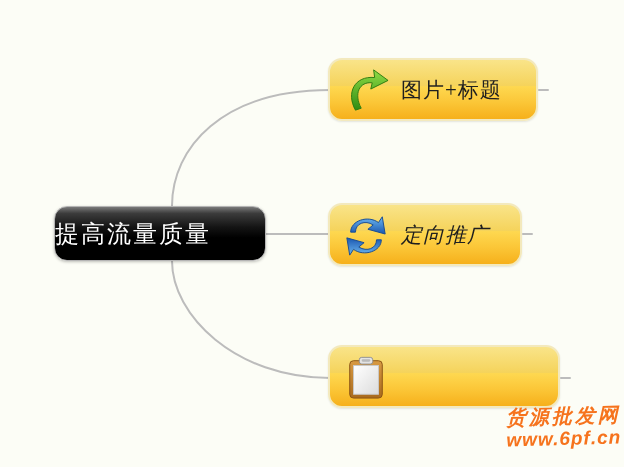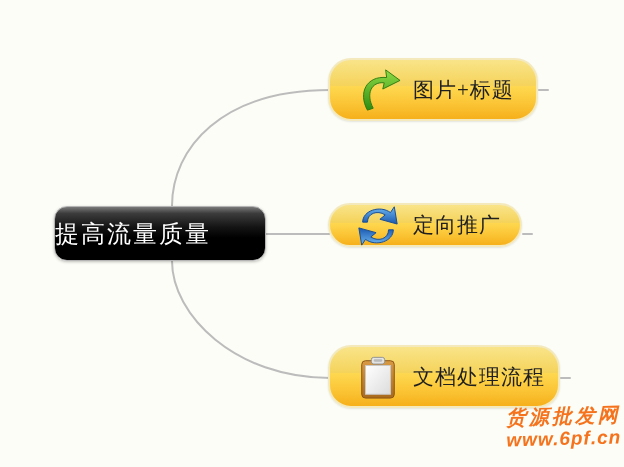--- a/index.html
+++ b/index.html
@@ -23,32 +23,32 @@
     border-radius:13px;
     border:1px solid #b5b5b5;
     background:linear-gradient(180deg,#7a7a7a 0%,#3c3c3c 12%,#141414 38%,#000 58%,#000 100%);
     justify-content:flex-start;
     box-shadow:0 1px 3px rgba(0,0,0,0.25);
   }
   .root-node .label{
     color:#ffffff;font-size:24px;letter-spacing:2px;white-space:nowrap;
   }
   .branch-node{
-    border-radius:23px;
+    border-radius:14px;
     border:2px solid #f3e9bd;
     background:linear-gradient(180deg,#f9e489 0%,#f5d35b 44%,#fed850 45%,#fbc637 72%,#f6b01b 100%);
     box-shadow:0 1px 2px rgba(0,0,0,0.10);
-    padding-left:25px;
+    padding-left:13px;
   }
   .branch-node .label{
     color:#1f1f1f;font-size:21px;letter-spacing:1px;white-space:nowrap;
     margin-left:12px;
   }
   .node-a{left:328px;top:58px;width:210px;height:63px;}
-  .node-b{left:328px;top:203px;width:194px;height:44px;}
+  .node-b{left:328px;top:203px;width:194px;height:63px;font-style:italic;}
   .node-c{left:328px;top:345px;width:232px;height:63px;}
   .icon{width:46px;height:46px;display:inline-block;flex:0 0 auto;}
   .watermark{
     position:absolute;right:3px;top:405px;z-index:3;
     text-align:center;
     font-family:"Liberation Sans","DejaVu Sans",sans-serif;
     font-weight:bold;font-style:italic;
     transform:rotate(-1.5deg);
     line-height:1.15;
   }
@@ -117,21 +117,20 @@
         <linearGradient id="gpap" x1="0" y1="0" x2="1" y2="1">
           <stop offset="0" stop-color="#ffffff"></stop>
           <stop offset="1" stop-color="#dcdcdc"></stop>
         </linearGradient>
       </defs>
       <rect x="7" y="7" width="34" height="39" rx="4" fill="url(#gbrd)" stroke="#8a5414" stroke-width="1"></rect>
       <rect x="11" y="12" width="26" height="30" fill="url(#gpap)" stroke="#c9c9c9" stroke-width="1"></rect>
       <rect x="17" y="3.5" width="14" height="7" rx="2.5" fill="#e3e3e3" stroke="#8f8f8f" stroke-width="1"></rect>
       <rect x="19.5" y="5.5" width="9" height="2.5" rx="1.2" fill="#b9b9b9"></rect>
     </svg>
-    <span class="label">文档处理流程</span>
   </div>
 
   <div class="watermark">
     <div class="wm1" style="color: rgb(246, 115, 29);">货源批发网</div>
     <div class="wm2" style="color: rgb(246, 115, 29);">www.6pf.cn</div>
   </div>
 
 </div>
 
 </body></html>

